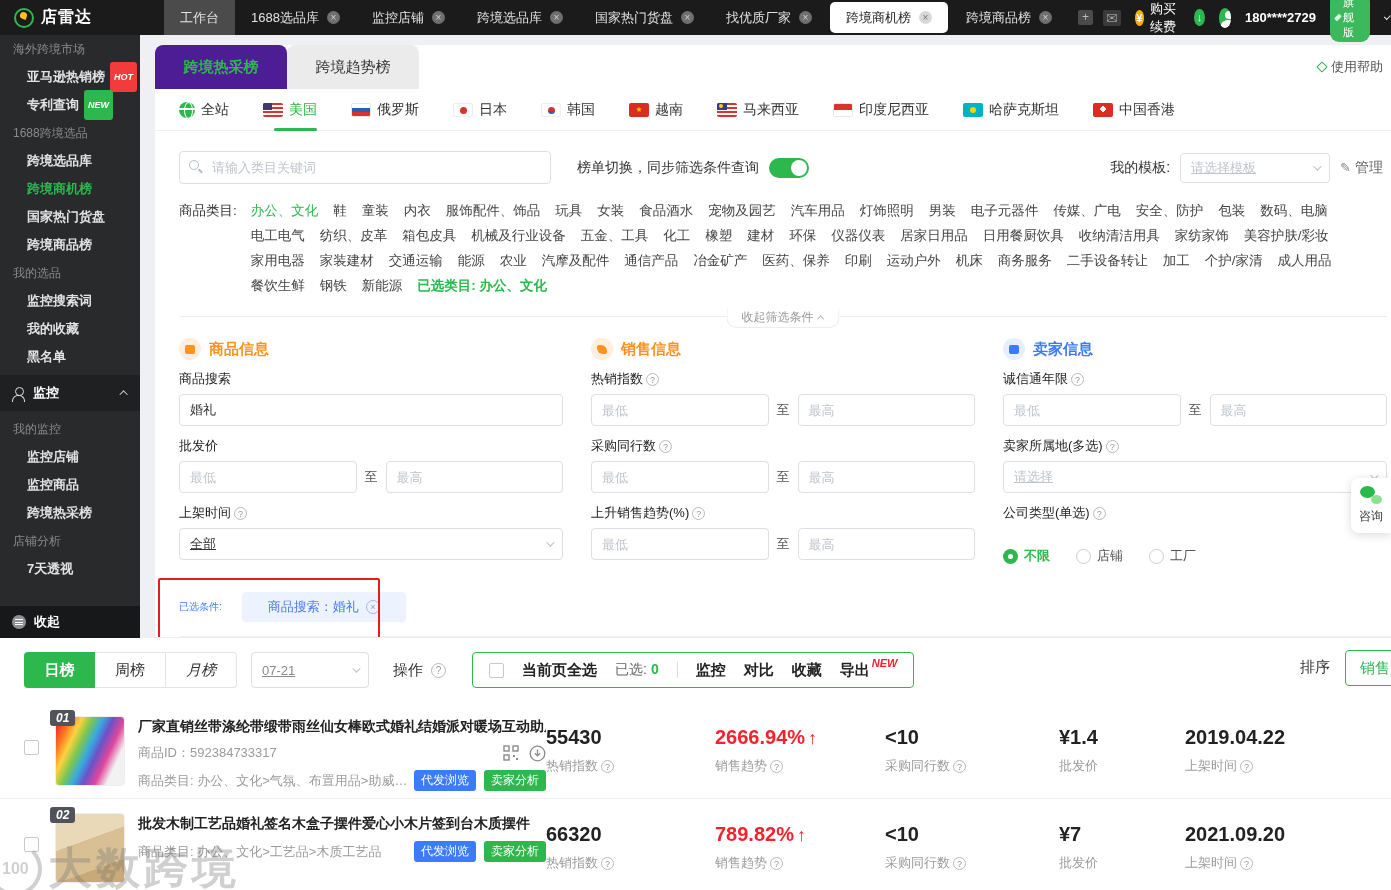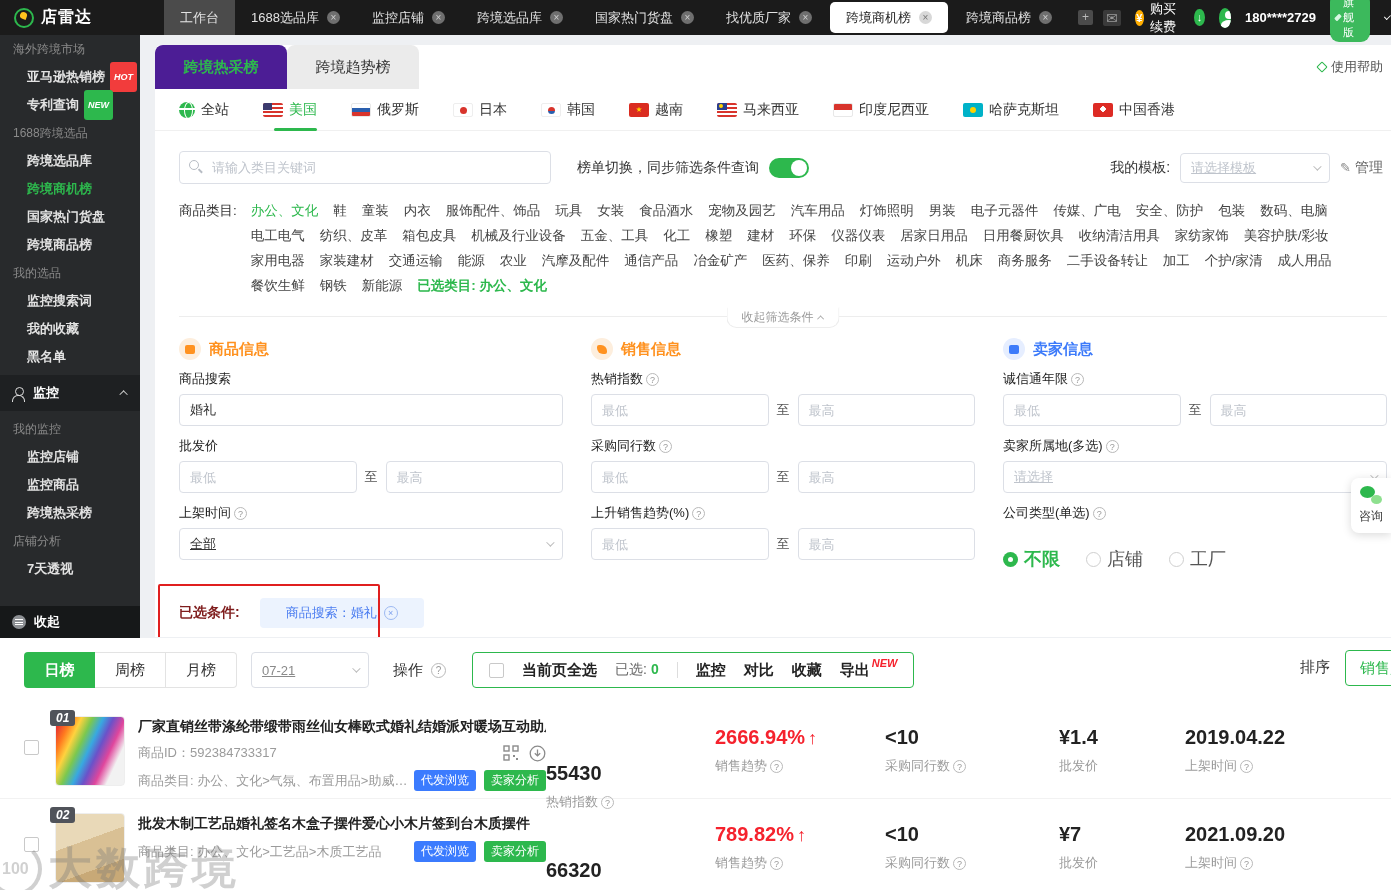--- a/index.html
+++ b/index.html
@@ -131,43 +131,43 @@
   .fico.orange .sq { background:#ff9220; }
   .fico.blue .sq { background:#3d7bfa; }
   .field { margin-bottom:11px; }
   .flabel { font-size:13px; color:#222; margin-bottom:6px; display:flex; align-items:center; gap:3px; }
   .qmark { width:13px; height:13px; border:1px solid #b9b9b9; border-radius:50%; color:#999; font-size:9px; line-height:12px; text-align:center; display:inline-block; flex:none; }
   .finput { width:100%; height:32px; border:1px solid #dcdfe6; border-radius:4px; padding:0 10px; font-size:13px; color:#333; outline:none; background:#fff; }
   .finput::placeholder { color:#bfc4cc; }
   .range { display:flex; align-items:center; gap:8px; }
   .range .finput { flex:1; min-width:0; }
   .to-label { color:#555; font-size:13px; flex:none; }
-  .radio-row { display:flex; align-items:center; gap:26px; margin-top:25px; font-size:18px; }
+  .radio-row { display:flex; align-items:center; gap:26px; margin-top:25px; font-size:13px; }
   .radio { display:flex; align-items:center; gap:6px; color:#555; cursor:pointer; }
   .radio-dot { width:15px; height:15px; border-radius:50%; border:1.5px solid #cfcfcf; background:#fff; flex:none; }
   .radio.checked { color:#2db84d; font-weight:bold; }
   .radio.checked .radio-dot { border:none; background:#2db84d; position:relative; }
   .radio.checked .radio-dot::after { content:''; position:absolute; left:5px; top:5px; width:5px; height:5px; border-radius:50%; background:#fff; }
 
   
   .selected-row { position:relative; display:flex; align-items:center; gap:20px; padding:16px 24px 14px 24px; }
-  .sel-label { font-size:14px; color:#7f1d1d;font-weight:bold; }
+  .sel-label { font-size:10px; color:#3b82f6; }
   .chip { background:#ecf3fe; color:#4a7cf0; font-size:13px; border-radius:4px; padding:6px 26px; display:flex; align-items:center; gap:7px; }
   .chip-x { width:14px; height:14px; border:1px solid #9db9f2; border-radius:50%; font-size:9px; line-height:12px; text-align:center; color:#7da0ee; cursor:pointer; }
   .annotation-box { position:absolute; left:3px; top:2px; width:222px; height:62px; border:2.5px solid #e01f1f; border-radius:2px; pointer-events:none; z-index:4; }
   .hdivider { height:1px; background:#efefef; margin:0 0 0 24px; }
   .btn-row { display:flex; justify-content:center; gap:22px; padding:20px 0; }
 
   
   .bottom { background:#fff; height:252px; margin-top:-10px; position:relative; padding-top:12px; }
   .rank-toolbar { display:flex; align-items:center; padding:0 0 0 24px; height:40px; position:relative; }
   .seg { display:flex; }
   .seg-btn { width:71px; height:36px; display:flex; align-items:center; justify-content:center; font-size:15px; background:#fff; border:1px solid #e3e3e3; border-left:none; cursor:pointer; color:#333; }
   .seg-btn:first-child { background:#2db84d; color:#fff; font-weight:bold; border:none; border-radius:4px 0 0 4px; }
-  .seg-btn:last-child { border-radius:0 4px 4px 0; }
+  .seg-btn:last-child { border-radius:0 4px 4px 0;font-style:italic; }
   .date-select { width:118px; height:36px; margin-left:14px; color:#8a8a8a; }
   .op-cluster { display:flex; align-items:center; gap:8px; margin-left:24px; font-size:15px; color:#333; }
   .op-cluster .qmark { width:15px; height:15px; font-size:10px; line-height:14px; }
   .bulk-group { margin-left:26px; border:1px solid #2db84d; border-radius:4px; height:36px; display:flex; align-items:center; gap:18px; padding:0 16px; font-size:15px; }
   .cbox { width:15px; height:15px; border:1px solid #c9c9c9; border-radius:2px; background:#fff; flex:none; cursor:pointer; }
   .bulk-select-label { font-weight:bold; color:#222; }
   .sel-count-label { color:#666; font-size:14px; }
   .sel-count { color:#2db84d; font-weight:bold; margin-left:4px; }
   .vdiv { width:1px; height:16px; background:#ddd; }
   .bulk-action { font-weight:bold; color:#222; cursor:pointer; }
@@ -191,21 +191,21 @@
   .pline { display:flex; align-items:center; margin-top:8px; font-size:13px; color:#9b9b9b; }
   .pline .spacer { flex:1; }
   .mini-icons { display:flex; align-items:center; gap:10px; color:#8b8b8b; }
   .mini-icons svg { display:block; cursor:pointer; }
   .ptags { display:flex; gap:8px; }
   .ptag { font-size:12px; color:#fff; border-radius:3px; padding:2px 7px; cursor:pointer; }
   .ptag.t0 { background:#3b7bfe; }
   .ptag.t1 { background:#2db84d; }
   .metrics { display:flex; margin-top:10px; }
   .metric { flex:none; }
-  .m0 { width:169px;margin-top:36px; } .m1 { width:170px; } .m2 { width:174px; } .m3 { width:126px; } .m4 { width:184px; }
+  .m0 { width:169px; } .m1 { width:170px; } .m2 { width:174px; } .m3 { width:126px; } .m4 { width:184px; }
   .mval { font-size:20px; font-weight:bold; color:#222; }
   .mval.red { color:#f5222d; }
   .arrow-up-icon { color:#f5222d; font-weight:bold; font-size:18px; margin-left:3px; }
   .mlabel { margin-top:8px; font-size:13px; color:#9b9b9b; display:flex; align-items:center; gap:3px; }
 
   
   .watermark { position:absolute; left:-12px; bottom:-8px; display:flex; align-items:center; gap:6px; color:rgba(120,120,120,0.35); font-size:44px; font-weight:bold; letter-spacing:4px; pointer-events:none; z-index:5; }
   .wm-swirl { width:54px; height:54px; border:4px solid rgba(120,120,120,0.35); border-radius:50%; border-top-color:transparent; position:relative; flex:none; }
   .wm-100 { position:absolute; left:10px; top:14px; font-size:16px; letter-spacing:0; }
   .consult { position:fixed; right:0; top:478px; width:40px; background:#fff; border-radius:8px 0 0 8px; box-shadow:0 2px 10px rgba(0,0,0,0.15); padding:8px 0 8px 0; display:flex; flex-direction:column; align-items:center; gap:4px; cursor:pointer; z-index:10; }

